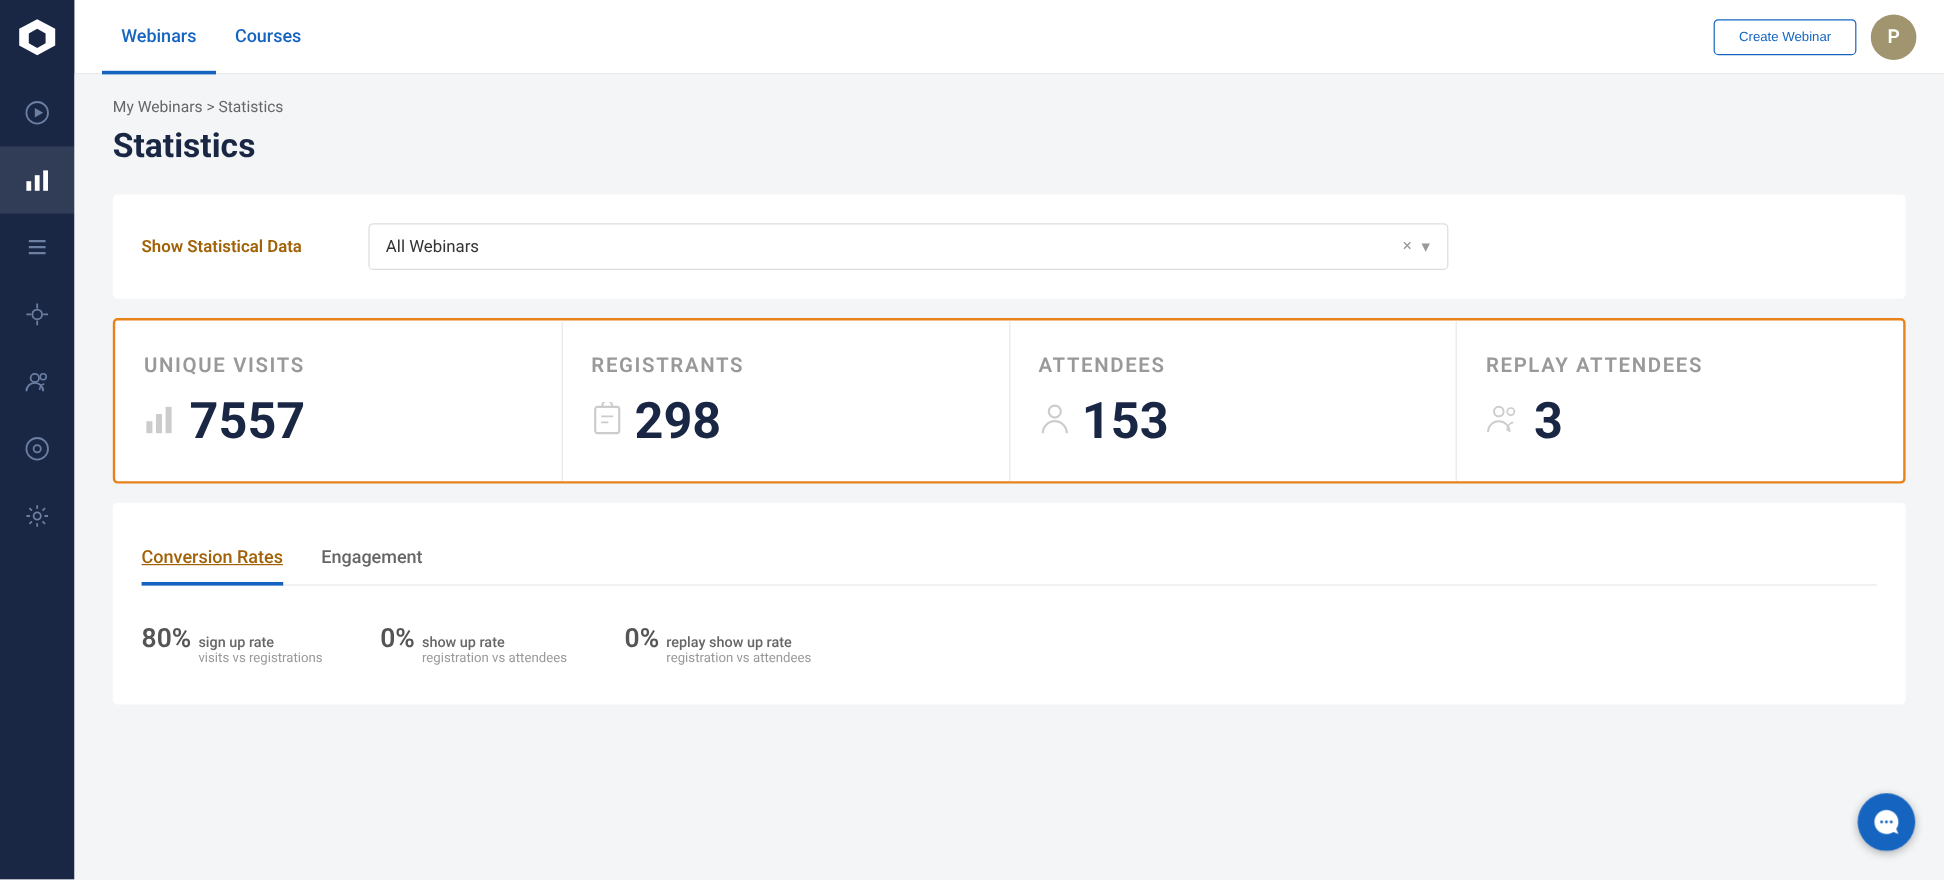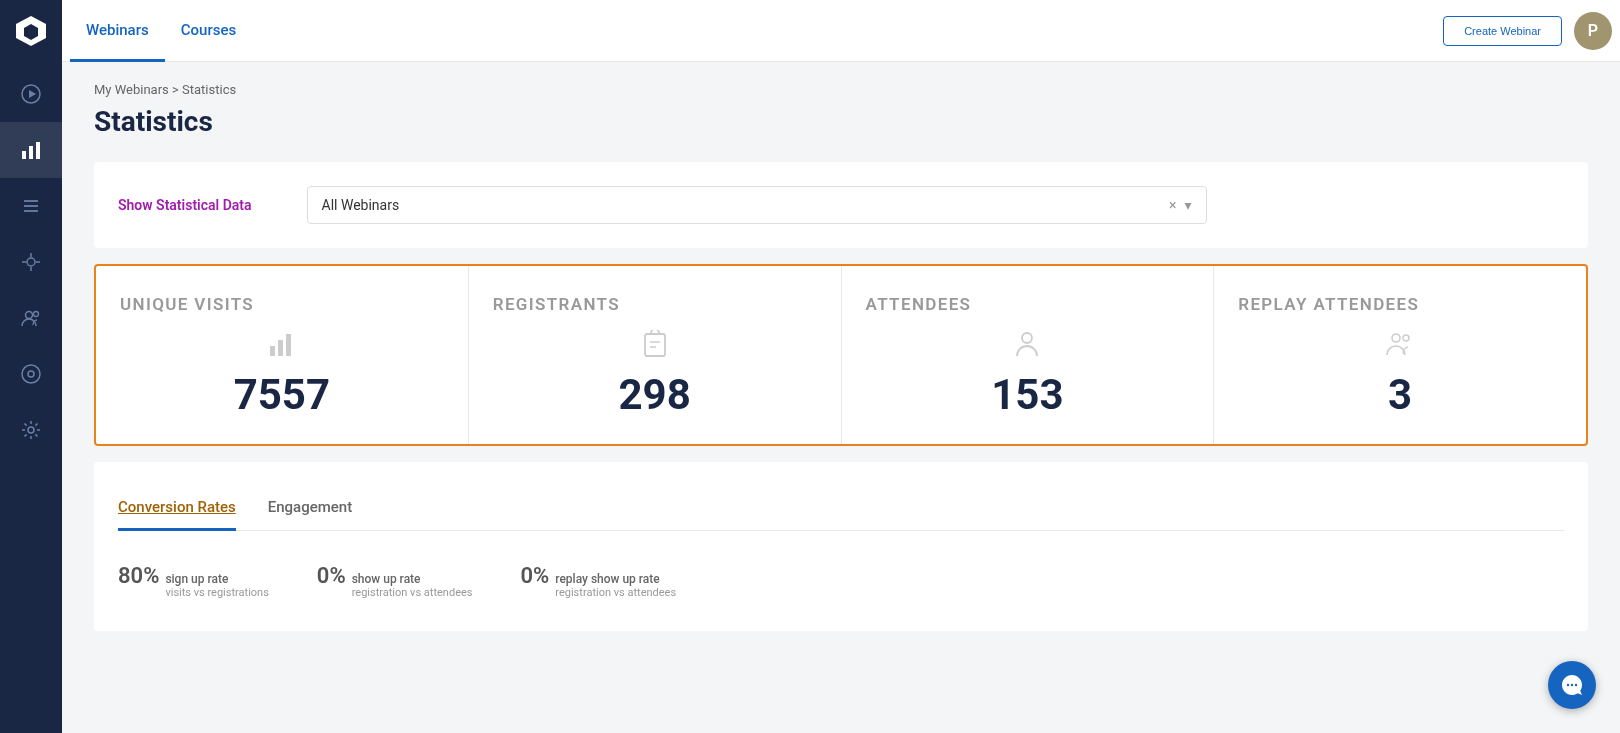--- a/index.html
+++ b/index.html
@@ -48,21 +48,21 @@
       overflow: hidden;
     }
 
     
     .topnav {
       background: white;
       border-bottom: 1px solid #e8e8e8;
       display: flex;
       align-items: stretch;
       justify-content: space-between;
-      padding: 0 8px;
+      padding: 0 23px;
       height: 62px;
       flex-shrink: 0;
     }
     .topnav-left {
       display: flex;
       align-items: stretch;
     }
     .topnav-tab {
       display: flex;
       align-items: center;
@@ -145,21 +145,21 @@
 
     
     .filter-row {
       display: flex;
       align-items: center;
       gap: 20px;
     }
     .filter-label {
       font-size: 14px;
       font-weight: 600;
-      color: #a21caf;
+      color: #a16207;
       white-space: nowrap;
     }
     .filter-select {
       flex: 1;
       max-width: 900px;
       border: 1px solid #ddd;
       border-radius: 4px;
       padding: 10px 14px;
       font-size: 14px;
       color: #333;
@@ -195,21 +195,20 @@
       font-weight: 600;
       letter-spacing: 0.08em;
       color: #999;
       text-transform: uppercase;
       margin-bottom: 16px;
     }
     .stat-value-row {
       display: flex;
       align-items: center;
       gap: 10px;
-      flex-direction: column;
     }
     .stat-icon {
       font-size: 26px;
       color: #ccc;
     }
     .stat-value {
       font-size: 42px;
       font-weight: 700;
       color: #1a2744;
       line-height: 1;

